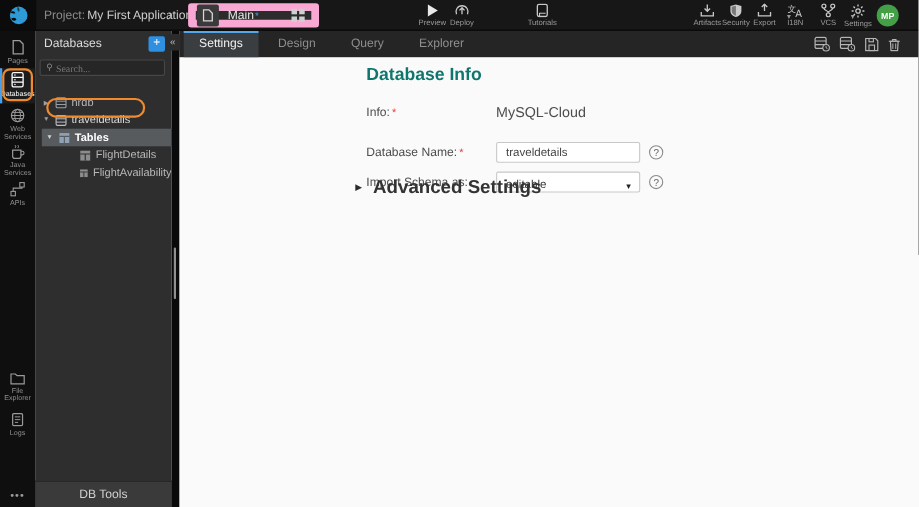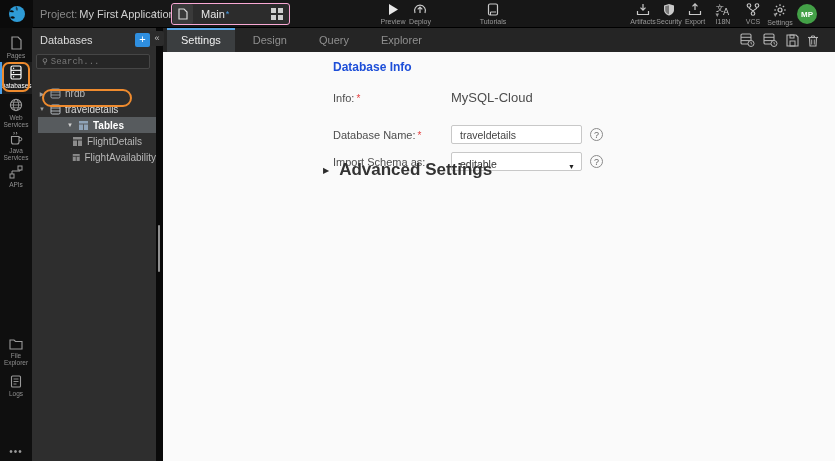--- a/index.html
+++ b/index.html
@@ -6,21 +6,21 @@
   body { font-family:"Liberation Sans", sans-serif; background:#000; }
   #app { position:relative; width:835px; height:461px; overflow:hidden; background:#fafafa; }
 
   
   .topbar { position:absolute; left:0; top:0; width:835px; height:28px; background:#171717; border-bottom:1px solid #000; z-index:30; }
   .logo-box { position:absolute; left:0; top:0; width:33px; height:28px; background:#0b0b0b; display:flex; align-items:center; justify-content:center; }
   .project-title { position:absolute; left:40px; top:0; height:28px; display:flex; align-items:center; font-size:11px; }
   .project-title .plabel { color:#8a8a8a; }
   .project-title .pname { color:#cfcfcf; margin-left:2px; }
   .crumb-chev { position:absolute; left:153px; top:6px; color:#b9b9b9; font-size:12px; }
-  .page-selector { position:absolute; left:171px; top:3px; width:119px; height:22px; background:#2c2c2c; border:1px solid #f9a8d4; border-radius:3px; display:flex; align-items:center; }
+  .page-selector { position:absolute; left:171px; top:3px; width:119px; height:22px; background:#2c2c2c; border:7px solid #f9a8d4; border-radius:3px; display:flex; align-items:center; }
   .page-icon-box { width:20px; height:20px; background:#3a3a3a; border-radius:2px; display:flex; align-items:center; justify-content:center; margin-left:1px; }
   .page-name { color:#e6e6e6; font-size:11px; margin-left:8px; }
   .unsaved { color:#4a9fe8; font-size:9px; vertical-align:super; margin-left:1px; }
   .layout-grid { margin-left:auto; margin-right:6px; display:grid; grid-template-columns:5px 5px; grid-gap:2px; }
   .layout-grid i { width:5px; height:5px; background:#cfcfcf; display:block; }
   .tb-action { position:absolute; top:3px; width:44px; display:flex; flex-direction:column; align-items:center; cursor:pointer; }
   .tb-action .lbl { font-size:7px; color:#9a9a9a; margin-top:2px; white-space:nowrap; }
   .tb-action svg { display:block; }
   .tb-caret { position:absolute; font-size:7px; color:#9a9a9a; }
   .avatar { position:absolute; left:797px; top:4px; width:20px; height:20px; border-radius:50%; background:#43a047; color:#fff; font-size:8px; font-weight:bold; display:flex; align-items:center; justify-content:center; }
@@ -36,21 +36,21 @@
 
   
   .ann { position:absolute; border:2px solid #ef8b2e; pointer-events:none; z-index:50; }
 
   
   .panel { position:absolute; left:32px; top:28px; width:124px; height:433px; background:#2e2e2e; z-index:10; }
   .panel-header { position:absolute; left:0; top:0; width:100%; height:24px; display:flex; align-items:center; }
   .panel-title { color:#dcdcdc; font-size:11px; margin-left:8px; }
   .add-btn { position:absolute; right:6px; top:5px; width:15px; height:14px; background:#2f8fe0; border-radius:2px; color:#fff; font-size:11px; line-height:13px; text-align:center; cursor:pointer; }
   .search-box { position:absolute; left:4px; top:26px; width:114px; height:15px; background:#262626; border:1px solid #464646; border-radius:2px; display:flex; align-items:center; }
-  .search-box input { background:transparent; border:none; outline:none; color:#9a9a9a; font-size:9px; width:86px; font-family:Liberation Mono, monospace; }
+  .search-box input { background:transparent; border:none; outline:none; color:#9a9a9a; font-size:9px; width:86px; font-family:Liberation Serif, serif; }
   .search-box input::placeholder { color:#777; }
   .search-glyph { color:#8a8a8a; font-size:8px; margin:0 3px 0 5px; }
   .tree { position:absolute; left:0; top:45px; width:100%;margin-top:12px; }
   .trow { position:relative; height:16px; display:flex; align-items:center; cursor:pointer; }
   .trow .arrow { font-size:6px; color:#9e9e9e; width:8px; text-align:center; flex:none; }
   .trow .tlabel { font-size:10px; color:#b8b8b8; margin-left:4px; white-space:nowrap; }
   .trow.selected { background:#575b5e; margin-left:6px; }
   .trow.selected .tlabel { color:#ffffff; font-weight:bold; }
   .db-tools { position:absolute; left:0; bottom:0; width:100%; height:24px; background:#3a3a3a; border-top:1px solid #252525; color:#cfcfcf; font-size:11px; display:flex; align-items:center; justify-content:center; cursor:pointer; }
 
@@ -70,21 +70,21 @@
   
   .main { position:absolute; left:163px; top:52px; width:672px; height:409px; background:#fafafa; }
   .mysql-logo { position:absolute; left:42px; top:10px; width:130px; height:70px; }
   .mysql-logo .dolphin { position:absolute; left:48px; top:0; }
   .mysql-text { position:absolute; left:0px; top:32px; font-size:27px; font-weight:bold; letter-spacing:-1px; font-family:"DejaVu Sans",sans-serif; }
   .mysql-text .my { color:#19587b; }
   .mysql-text .sql { color:#e8880c; }
   .mysql-text .reg { font-size:8px; color:#e8880c; vertical-align:baseline; }
 
   .form { position:absolute; left:170px; top:8px; width:330px; }
-  .form-heading { font-size:12px; font-weight:bold; color:#1d4ed8; margin-bottom:14px; }
+  .form-heading { font-size:16px; font-weight:bold; color:#0f766e; margin-bottom:14px; }
   .frow { position:relative; margin-bottom:8px; min-height:19px; display:flex; align-items:center; }
   .flabel { width:118px; flex:none; font-size:11px; color:#4d4d4d; }
   .req { color:#e53e3e; font-size:10px; margin-left:2px; }
   .fvalue { font-size:13px; color:#4d4d4d; }
   .host-row { margin-bottom:18px; }
   .txt-input { width:131px; height:19px; background:#fff; border:1px solid #c8c8c8; border-radius:2px; font-size:10.5px; color:#444; padding:0 8px; font-family:"Liberation Sans",sans-serif; outline:none; }
   .select-box { width:131px; height:19px; background:#fff; border:1px solid #c8c8c8; border-radius:2px; font-size:10.5px; color:#333; padding:0 8px; display:flex; align-items:flex-end; cursor:pointer; position:relative; }
   .select-caret { position:absolute; right:6px; font-size:7px; color:#222; }
   .help { width:13px; height:13px; border:1px solid #8a8a8a; border-radius:50%; color:#666; font-size:9px; line-height:12px; text-align:center; margin-left:8px; flex:none; cursor:pointer; }
   .advanced { position:absolute; left:160px; top:108px; display:flex; align-items:center; cursor:pointer; }
@@ -283,21 +283,21 @@
       </div>
       <div class="trow" style="padding-left:6px;">
         <span class="arrow">▼</span>
         <svg width="11" height="11" viewBox="0 0 11 11" style="margin-left:4px;">
           <rect x="1" y="1" width="9" height="9" rx="1.2" fill="none" stroke="#b9bfc5" stroke-width="1"></rect>
           <line x1="1" y1="4" x2="10" y2="4" stroke="#b9bfc5" stroke-width="0.9"></line>
           <line x1="1" y1="7" x2="10" y2="7" stroke="#b9bfc5" stroke-width="0.9"></line>
         </svg>
         <span class="tlabel" style="color:#dcdcdc;">traveldetails</span>
       </div>
-      <div class="trow selected" style="padding-left:28px;">
+      <div class="trow selected" style="padding-left:3px;">
         <span class="arrow" style="color:#d0d0d0;">▼</span>
         <svg width="11" height="11" viewBox="0 0 11 11" style="margin-left:4px;">
           <rect x="1" y="1" width="9" height="9" fill="#8fa3b8"></rect>
           <line x1="1" y1="4" x2="10" y2="4" stroke="#575b5e" stroke-width="1"></line>
           <line x1="5.5" y1="4" x2="5.5" y2="10" stroke="#575b5e" stroke-width="1"></line>
         </svg>
         <span class="tlabel">Tables</span>
       </div>
       <div class="trow" style="padding-left:40px;">
         <svg width="11" height="11" viewBox="0 0 11 11">
@@ -309,20 +309,21 @@
       </div>
       <div class="trow" style="padding-left:40px;">
         <svg width="11" height="11" viewBox="0 0 11 11">
           <rect x="1" y="1" width="9" height="9" fill="#8c8c8c"></rect>
           <line x1="1" y1="4" x2="10" y2="4" stroke="#2e2e2e" stroke-width="1"></line>
           <line x1="5.5" y1="4" x2="5.5" y2="10" stroke="#2e2e2e" stroke-width="1"></line>
         </svg>
         <span class="tlabel">FlightAvailability</span>
       </div>
     </div>
+    <div class="db-tools">DB Tools</div>
   </div>
 
   <div class="strip">
     <div class="scroll-thumb"></div>
   </div>
   <div class="collapse-btn">«</div>
 
   <div class="tabbar">
     <div class="tab active">Settings</div>
     <div class="tab">Design</div>

